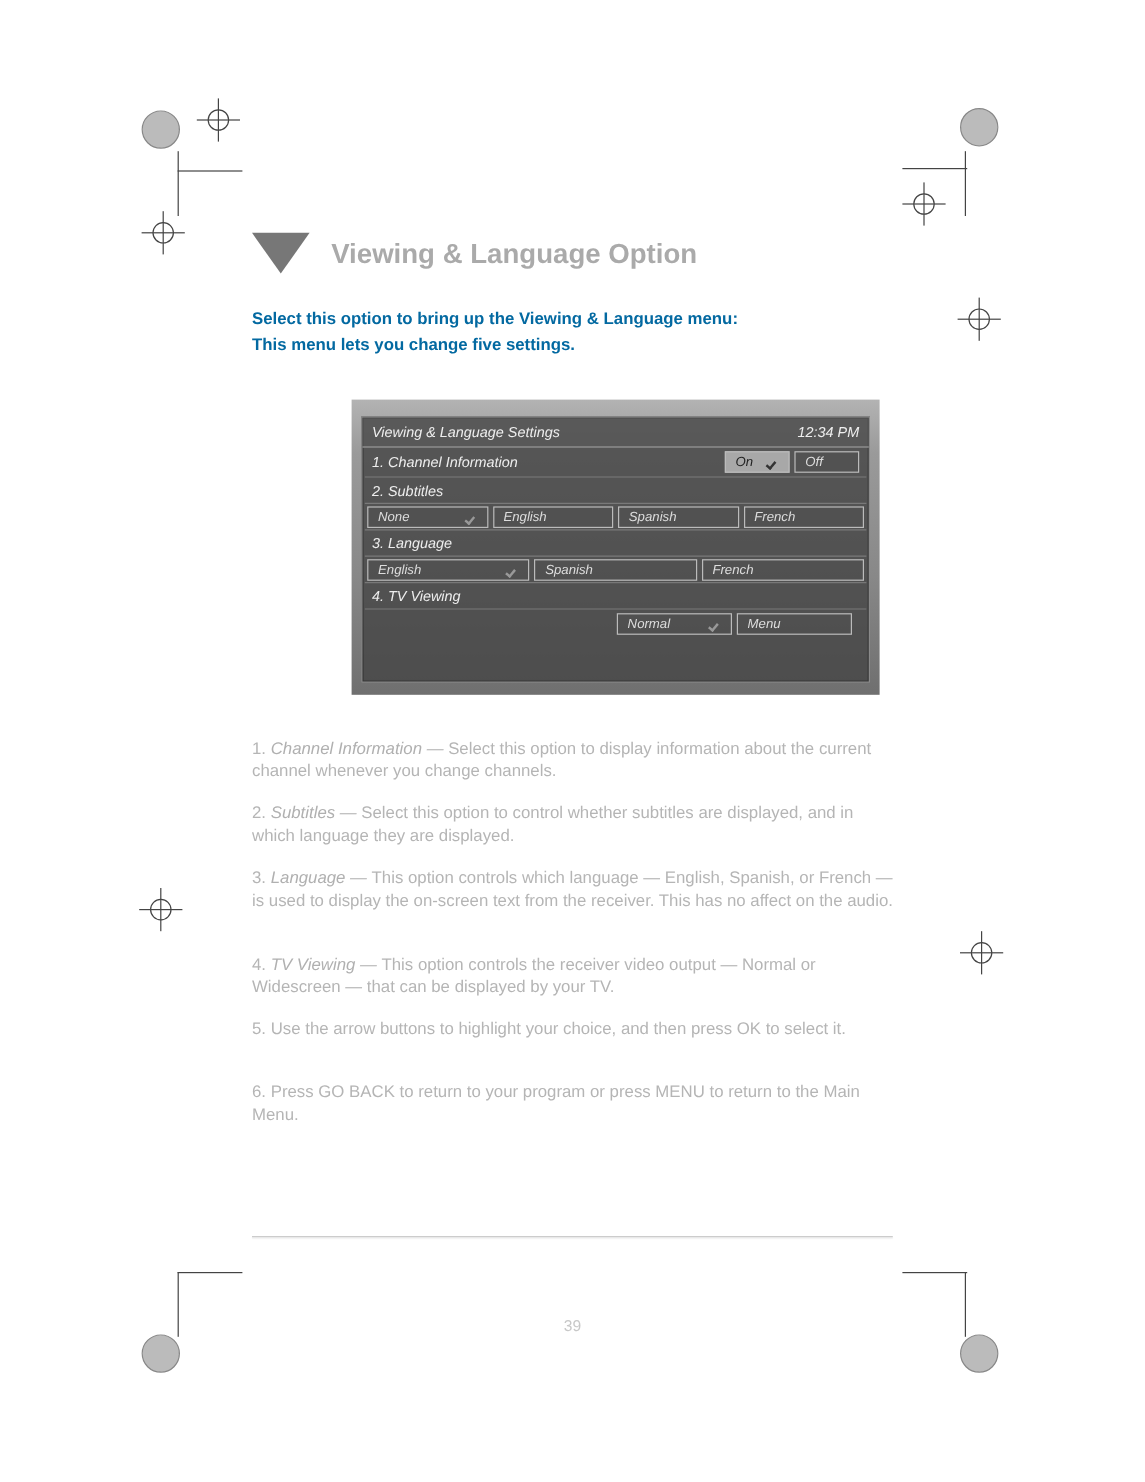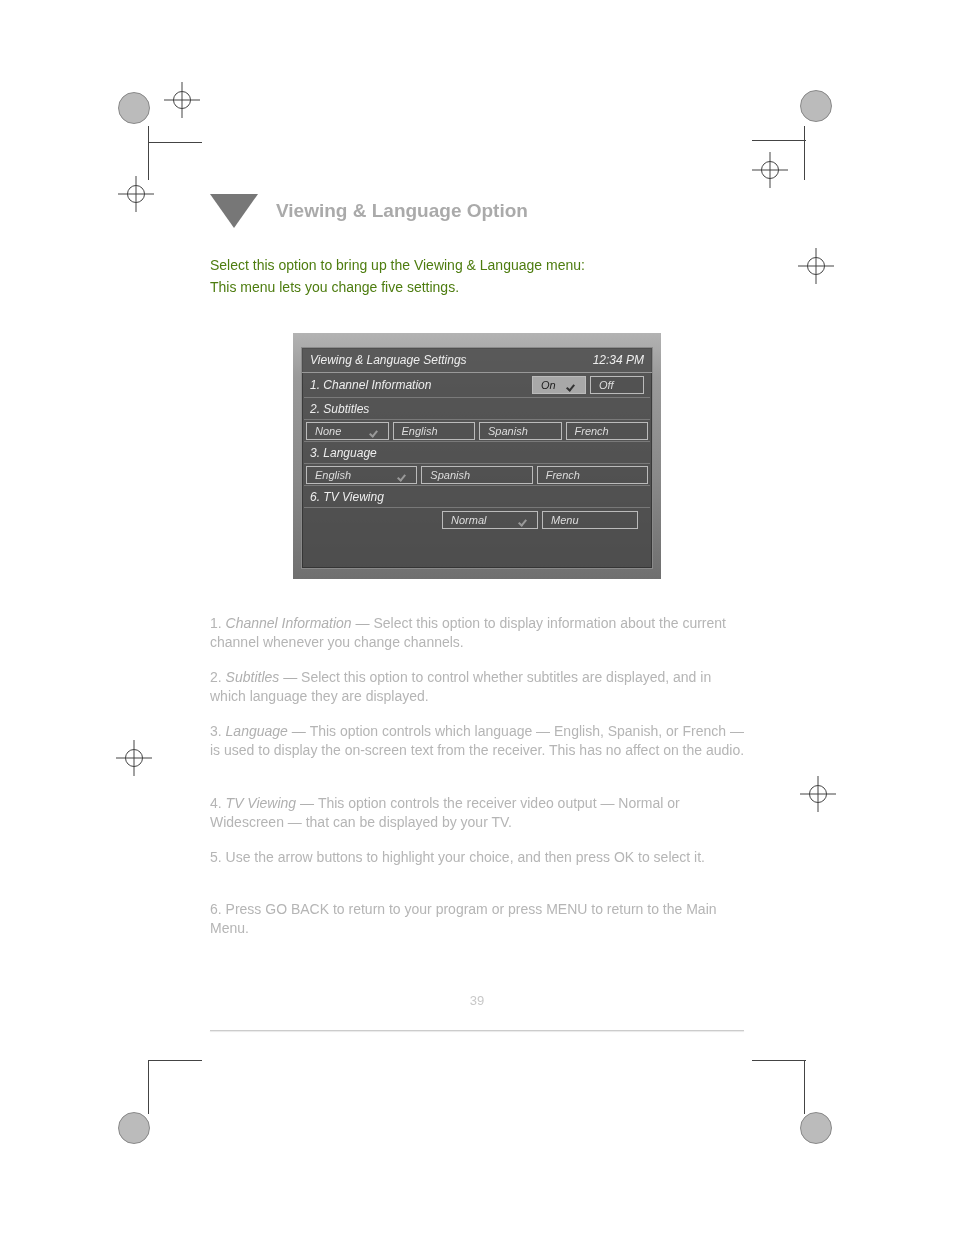--- a/index.html
+++ b/index.html
@@ -80,39 +80,40 @@
   .triangle::after {
     content:''; position:absolute; top:-34px; left:-24px;
     width:0; height:0;
     border-left: 24px solid transparent;
     border-right: 24px solid transparent;
     border-top: 34px solid transparent;
     box-shadow:  inset 0 0 0 1px #666;
   }
   .section-title {
     font-weight: bold;
-    font-size: 19px;
+    font-size: 23px;
     color: #aaa;
   }
 
   
   .para {
     position: absolute;
-    color: #4d7c0f;
+    color: #0369a1;
     font-size: 14px;
     line-height: 1.35;
+    font-weight: bold;
   }
   .p1 { left: 210px; top: 256px; width: 540px; }
   .p2 { left: 210px; top: 278px; width: 540px; }
 
   
   .screenshot {
     position: absolute;
     left: 293px; top: 333px;
-    width: 368px; height: 246px;
+    width: 440px; height: 246px;
     background: linear-gradient(180deg, #b3b3b3 0%, #9a9a9a 18%, #888 60%, #6f6f6f 100%);
     box-sizing: border-box;
     overflow: hidden;
   }
   .osd {
     position: absolute; left: 8px; right: 8px; top: 14px; bottom: 10px;
     background: rgba(70,70,70,0.82);
     border: 1px solid #8a8a8a;
     box-shadow: 0 0 0 1px rgba(0,0,0,0.3) inset;
     font-family: Arial, sans-serif;
@@ -205,21 +206,21 @@
   .bottom-rule {
     position: absolute;
     left: 210px; right: 210px;
     top: 1030px;
     height: 0;
     border-top: 1px solid #ccc;
     box-shadow: 0 1px 1px rgba(0,0,0,0.1);
   }
   .page-num {
     position: absolute;
-    top: 993px;
+    top: 1097px;
     left: 0; right: 0;
     text-align: center;
     color: #c8c8c8;
     font-size: 13px;
   }
 </style>
 </head>
 <body>
 
 <div class="mark circle-textured tl-circ"></div>
@@ -320,21 +321,21 @@
           <span class="opt" style="flex:1;">
             <span>Spanish</span>
           </span>
           <span class="opt" style="flex:1;">
             <span>French</span>
           </span>
         </div>
       </div>
 
       <div class="row">
-        <span class="label">6.   TV Viewing</span>
+        <span class="label">4.   TV Viewing</span>
       </div>
       <div class="row" style="border-bottom:none;">
         <div class="opts" style="width:100%; justify-content:flex-end; padding-right:6px;">
           <span class="opt" style="width:96px;margin-left:24px;">
             <span>Normal</span>
             <span class="check check-dim"></span>
           </span>
           <span class="opt" style="width:96px;">
             <span>Menu</span>
           </span>

